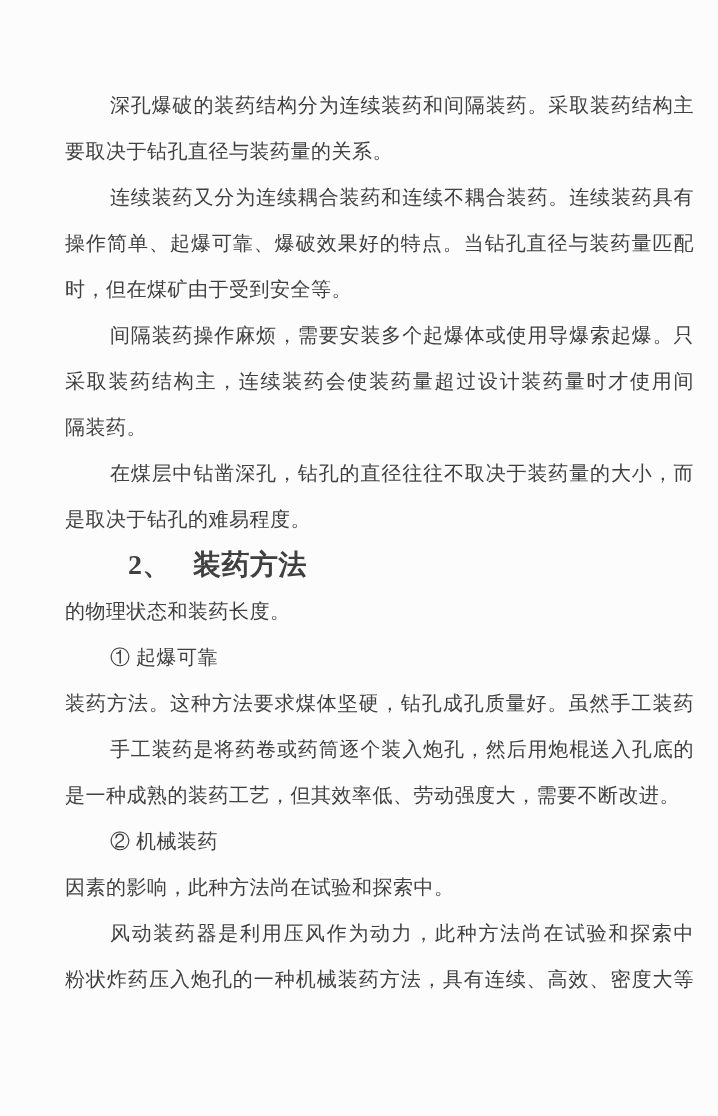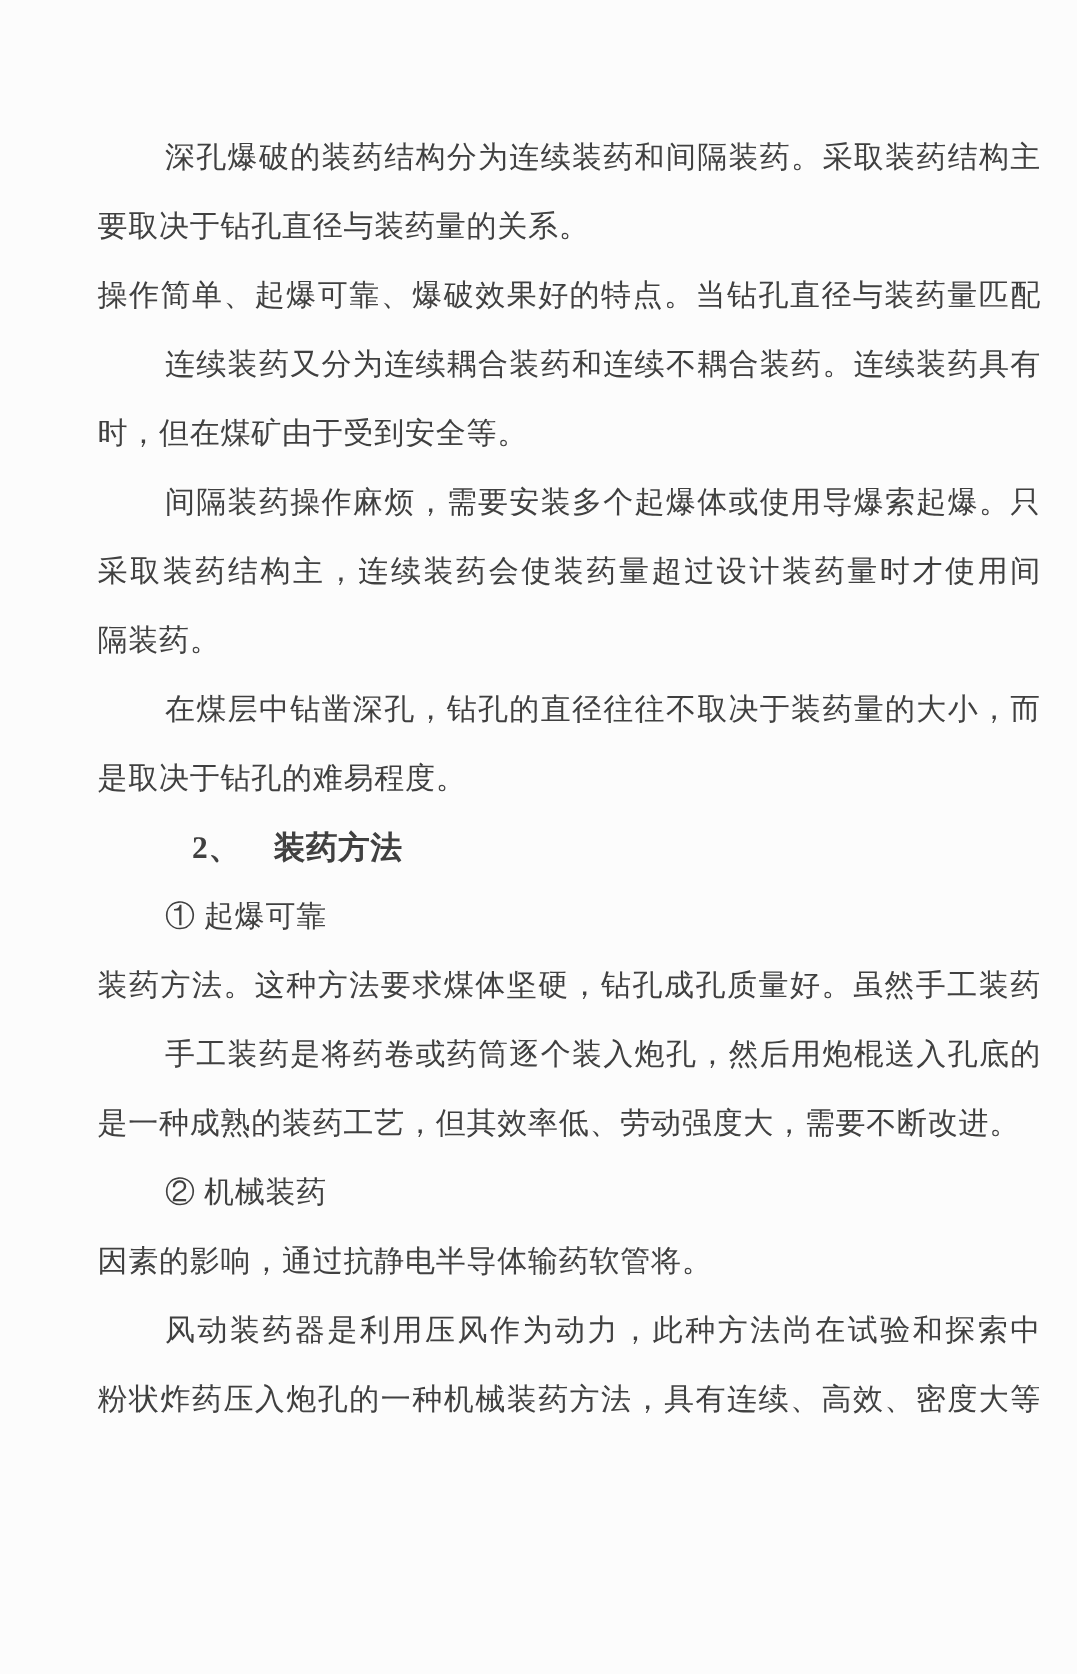--- a/index.html
+++ b/index.html
@@ -36,52 +36,53 @@
     overflow: hidden;
   }
   .line.fill {
     text-align-last: justify;
   }
   .line.first {
     text-indent: 45px;
   }
   .line.heading {
     font-weight: 700;
-    font-size: 21px;
+    font-size: 28px;
     padding-left: 63px;
     text-align: left;
     text-align-last: left;
   }
   .heading .h-num {
     margin-right: 22px;
   }
   .line.subitem {
     text-indent: 45px;
     text-align: left;
     text-align-last: left;
   }
 </style>
 </head>
 <body>
 
 <div class="page">
   <div class="doc-body">
       <div class="line first fill">深孔爆破的装药结构分为连续装药和间隔装药。采取装药结构主</div>
       <div class="line">要取决于钻孔直径与装药量的关系。</div>
+      <div class="line first fill">连续装药又分为连续耦合装药和连续不耦合装药。连续装药具有</div>
       <div class="line fill">操作简单、起爆可靠、爆破效果好的特点。当钻孔直径与装药量匹配</div>
-      <div class="line first fill">连续装药又分为连续耦合装药和连续不耦合装药。连续装药具有</div>
       <div class="line">时，但在煤矿由于受到安全等。</div>
       <div class="line first fill">间隔装药操作麻烦，需要安装多个起爆体或使用导爆索起爆。只</div>
       <div class="line fill">采取装药结构主，连续装药会使装药量超过设计装药量时才使用间</div>
       <div class="line">隔装药。</div>
       <div class="line first fill">在煤层中钻凿深孔，钻孔的直径往往不取决于装药量的大小，而</div>
       <div class="line">是取决于钻孔的难易程度。</div>
       <div class="line heading"><span class="h-num">2、</span><span class="h-title">装药方法</span></div>
+      <div class="line">的物理状态和装药长度。</div>
       <div class="line subitem">① 起爆可靠</div>
       <div class="line fill">装药方法。这种方法要求煤体坚硬，钻孔成孔质量好。虽然手工装药</div>
       <div class="line first fill">手工装药是将药卷或药筒逐个装入炮孔，然后用炮棍送入孔底的</div>
       <div class="line">是一种成熟的装药工艺，但其效率低、劳动强度大，需要不断改进。</div>
       <div class="line subitem">② 机械装药</div>
-      <div class="line">因素的影响，通过抗静电半导体输药软管将。</div>
+      <div class="line">因素的影响，此种方法尚在试验和探索中。</div>
       <div class="line first fill">风动装药器是利用压风作为动力，此种方法尚在试验和探索中</div>
       <div class="line fill">粉状炸药压入炮孔的一种机械装药方法，具有连续、高效、密度大等</div>
     </div>
 </div>
 
 </body></html>

